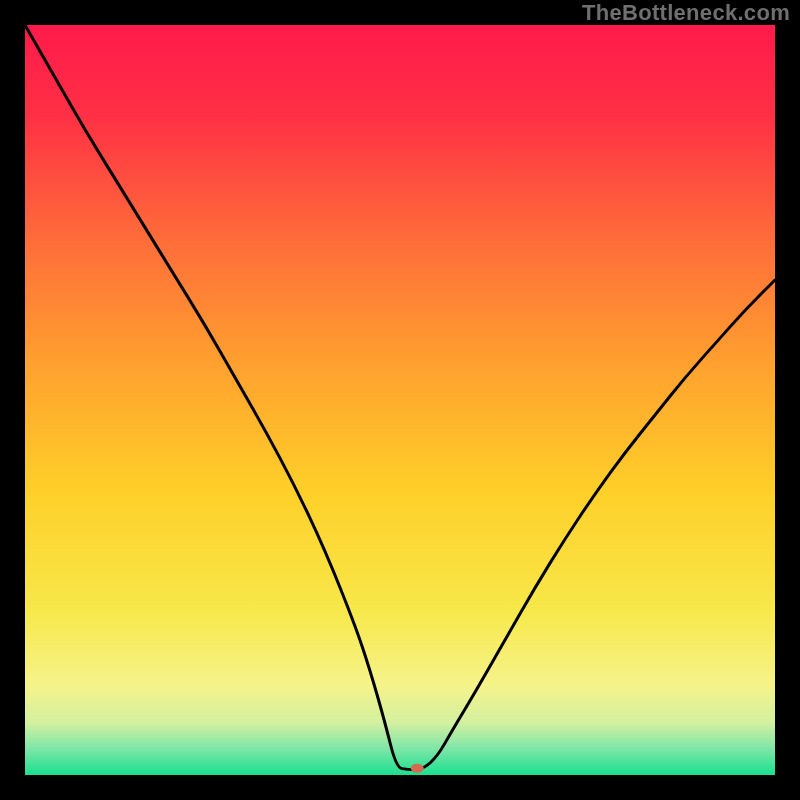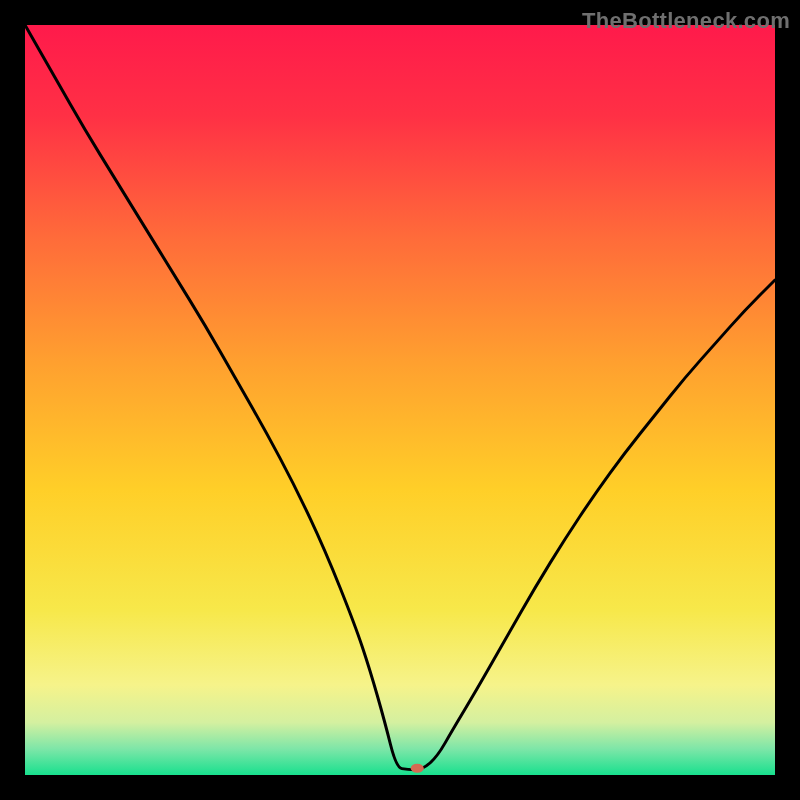--- a/index.html
+++ b/index.html
@@ -6,21 +6,21 @@
     margin: 0;
     padding: 0;
     width: 800px;
     height: 800px;
     background: #000;
     font-family: Arial, Helvetica, sans-serif;
     position: relative;
   }
   .watermark {
     position: absolute;
-    top: 8px;
+    top: 0;
     right: 10px;
     font-size: 22px;
     font-weight: bold;
     color: #6f6f6f;
     letter-spacing: 0.3px;
     z-index: 10;
   }
   .plot-frame {
     position: absolute;
     left: 25px;

